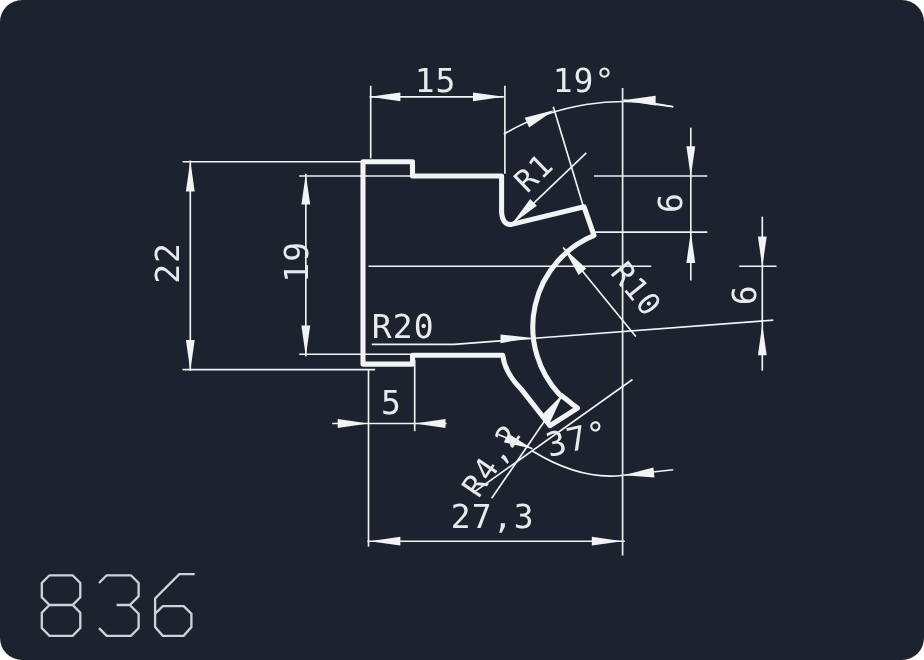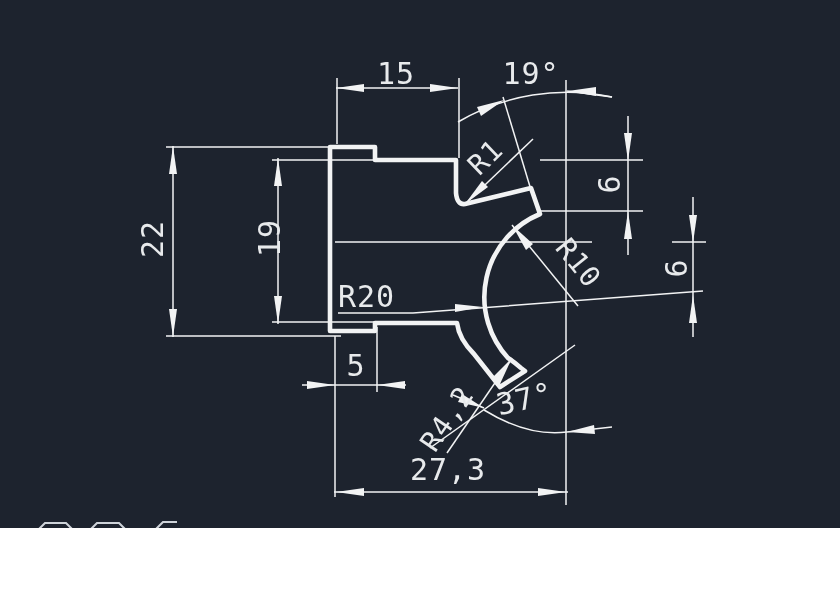--- a/index.html
+++ b/index.html
@@ -1,20 +1,21 @@
 <!DOCTYPE html>
 <html><head>
 <meta charset="utf-8">
 <style>
   html,body{margin:0;padding:0;}
   #stage{
-    width:840px;height:528px;
+    width:840px;height:600px;
     background:var(--bg,#1d232e);
     position:relative;overflow:hidden;
     font-family:"DejaVu Sans Mono", monospace;
+    border-radius:20px;
   }
   svg{display:block}
   .thick{stroke:var(--line,#f2f3f4);stroke-width:4.6;fill:none;stroke-linejoin:round;stroke-linecap:round;}
   .thin{stroke:var(--line,#f2f3f4);stroke-width:1.5;fill:none;stroke-linecap:butt;}
   .arrow{fill:var(--line,#f2f3f4);stroke:none;}
   .dimtext{font:28px "DejaVu Sans Mono", monospace;letter-spacing:1px;fill:var(--text,#e8eaec);}
   .dimtext.big{font-size:30px;}
   .digit{stroke:var(--digit,#ced3d9);stroke-width:2.1;fill:none;stroke-linejoin:miter;}
   .hiddenlabel{opacity:0;font-size:10px;}
 </style>

